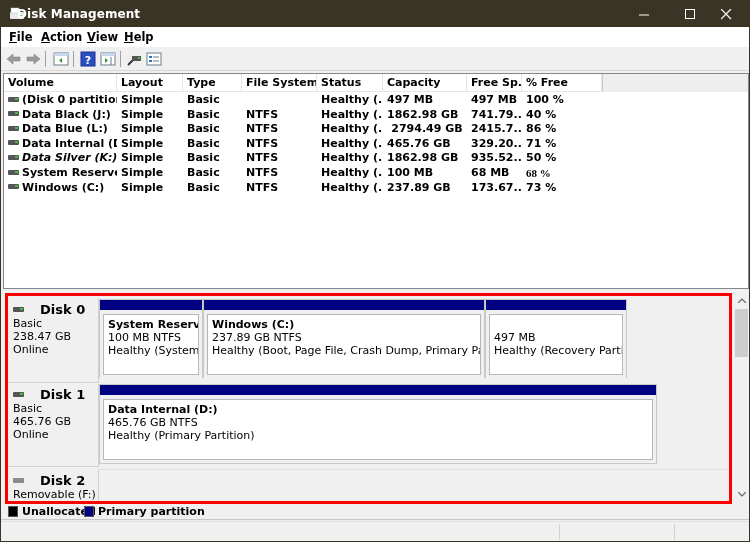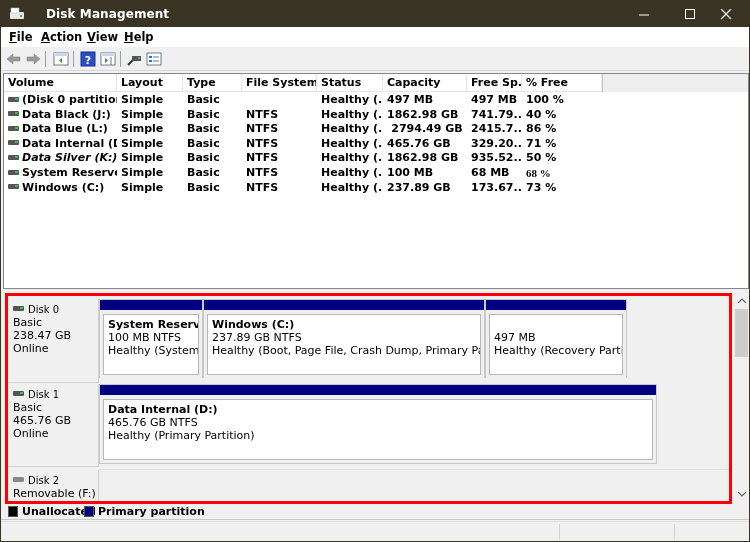--- a/index.html
+++ b/index.html
@@ -1,41 +1,41 @@
 <!DOCTYPE html>
 <html><head>
 <meta charset="utf-8">
 <style>
   * { box-sizing: border-box; margin: 0; padding: 0; }
   html, body { width: 750px; height: 542px; overflow: hidden; background: #f0f0f0; }
   body { font-family: "DejaVu Sans", sans-serif; font-size: 11px; color: #000; position: relative; }
   .window { position: absolute; left: 0; top: 0; width: 750px; height: 542px; border: 1px solid #3a3424; background: #f0f0f0; }
   .titlebar { position: absolute; left: 0; top: 0; width: 748px; height: 26px; background: #3a3424; color: #fff; }
   .titlebar .app-icon { position: absolute; left: 8px; top: 6px; width: 16px; height: 14px; }
-  .titlebar .title { position: absolute; left: 45px; top: 6px; font-size: 12px; font-weight: bold; color: #fff; letter-spacing: 0.1px; }
+  .titlebar .title { position: absolute; left: 16px; top: 6px; font-size: 12px; font-weight: bold; color: #fff; letter-spacing: 0.1px; }
   .wc { position: absolute; top: 0; width: 46px; height: 26px; display: flex; align-items: center; justify-content: center; color: #fff; }
   .wc.min { left: 620px; } .wc.max { left: 666px; } .wc.close { left: 702px; }
   .menubar { position: absolute; left: 0; top: 26px; width: 748px; height: 20px; background: #fff; }
   .menu-item { position: absolute; top: 3px; font-weight: bold; font-size: 11.5px; }
   .menu-item u { text-decoration: underline; }
   .toolbar { position: absolute; left: 0; top: 46px; width: 748px; height: 24px; background: #f0f0f0; border-bottom: 1px solid #d8d8d8; }
   .tb { position: absolute; top: 4px; width: 16px; height: 16px; }
   .tb-sep { position: absolute; top: 4px; width: 1px; height: 16px; background: #a0a0a0; }
   .list-pane { position: absolute; left: 2px; top: 72px; width: 746px; height: 216px; background: #fff; border: 1px solid #828790; }
   .header-row { position: absolute; left: 0; top: 0; width: 603px; height: 18px; background: #fff; border-bottom: 1px solid #e5e5e5; }
   .hcell { position: absolute; top: 0; height: 18px; padding-left: 4px; line-height: 18px; font-weight: bold; border-right: 1px solid #e5e5e5; white-space: nowrap; overflow: hidden; }
   .hcell-fill { position: absolute; top: 0; height: 18px; background: #eeeeee; border-left: 1px solid #c8c8c8; }
   .row { position: absolute; left: 0; width: 744px; height: 14.5px; }
   .cell { position: absolute; top: 0; height: 14.5px; line-height: 14.5px; padding-left: 4px; font-weight: bold; white-space: nowrap; overflow: hidden; }
   .vol-icon { display: inline-block; width: 11px; height: 5px; background: #555; border-radius: 1px; margin-right: 3px; vertical-align: middle; position: relative; top: -1px; }
   .vol-icon::after { content: ""; position: absolute; right: 1px; top: 1px; width: 3px; height: 2px; background: #3fbf3f; }
   .divider { position: absolute; left: 0; top: 289px; width: 748px; height: 4px; background: #f0f0f0; }
   .disk-pane { position: absolute; left: 2px; top: 292px; width: 731px; height: 210px; background: #f0f0f0; }
   .disk-label { position: absolute; left: 4px; width: 92px; background: #f0f0f0; border-right: 1px solid #d0d0d0; border-bottom: 1px solid #d0d0d0; padding: 4px 0 0 6px; line-height: 13px; }
-  .disk-label .name { font-weight: normal; font-size: 10px; margin-left: 4px; }
+  .disk-label .name { font-weight: bold; font-size: 13px; margin-left: 16px; }
   .disk-icon { display: inline-block; width: 11px; height: 5px; background: #555; border-radius: 1px; vertical-align: middle; position: relative; top: -2px; }
   .disk-icon.live::after { content: ""; position: absolute; right: 1px; top: 1px; width: 3px; height: 2px; background: #3fbf3f; }
   .disk-icon.removable { background: #8a8a8a; }
   .disk-area { position: absolute; left: 96px; background: #f0f0f0; }
   .part { position: absolute; top: 6px; background: #f0f0f0; border: 1px solid #c8c8c8; }
   .part .band { position: absolute; left: 0; top: 0; right: 0; height: 10px; background: #000080; }
   .part .body { position: absolute; left: 3px; top: 14px; right: 3px; bottom: 3px; background: #fff; border: 1px solid #b8b8b8; padding: 3px 4px; line-height: 13px; overflow: hidden; white-space: nowrap; }
   .part .body .pname { font-weight: bold; }
   .vscroll { position: absolute; left: 733px; top: 292px; width: 15px; height: 210px; background: #f0f0f0; }
   .vscroll .thumb { position: absolute; left: 1px; top: 16px; width: 13px; height: 48px; background: #cdcdcd; }

